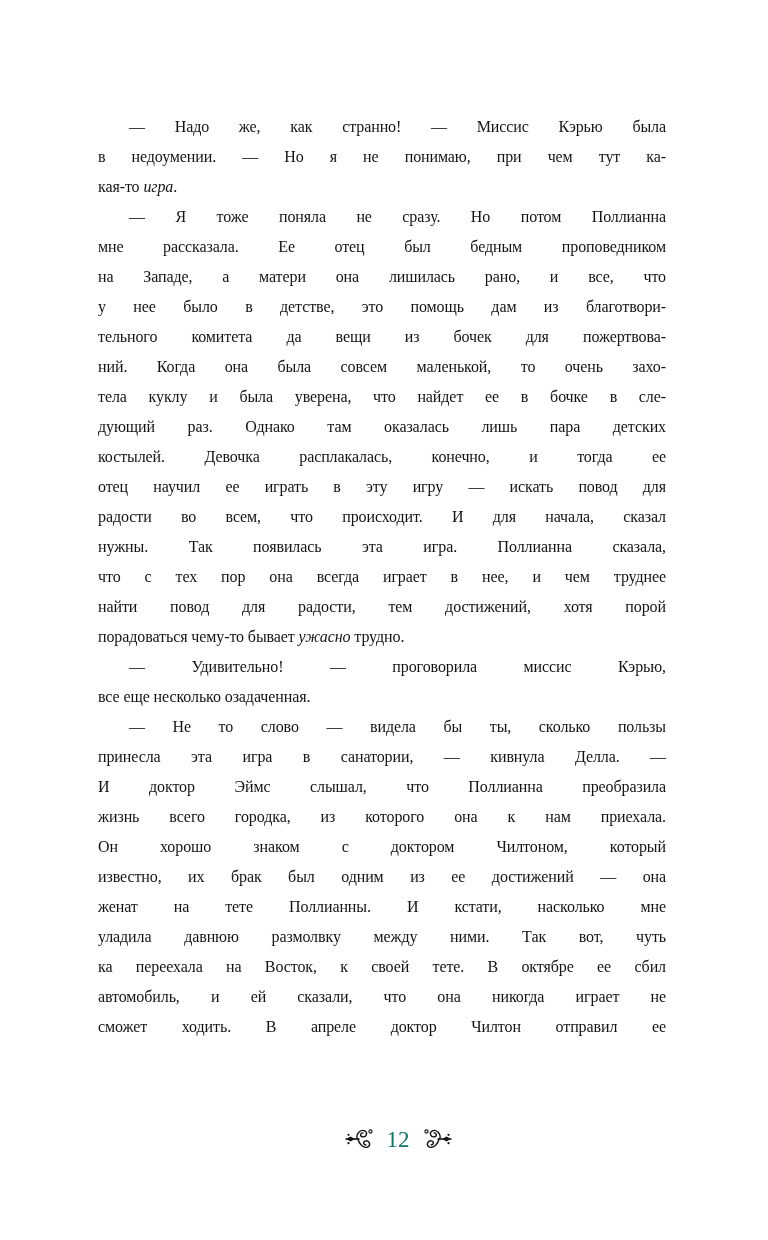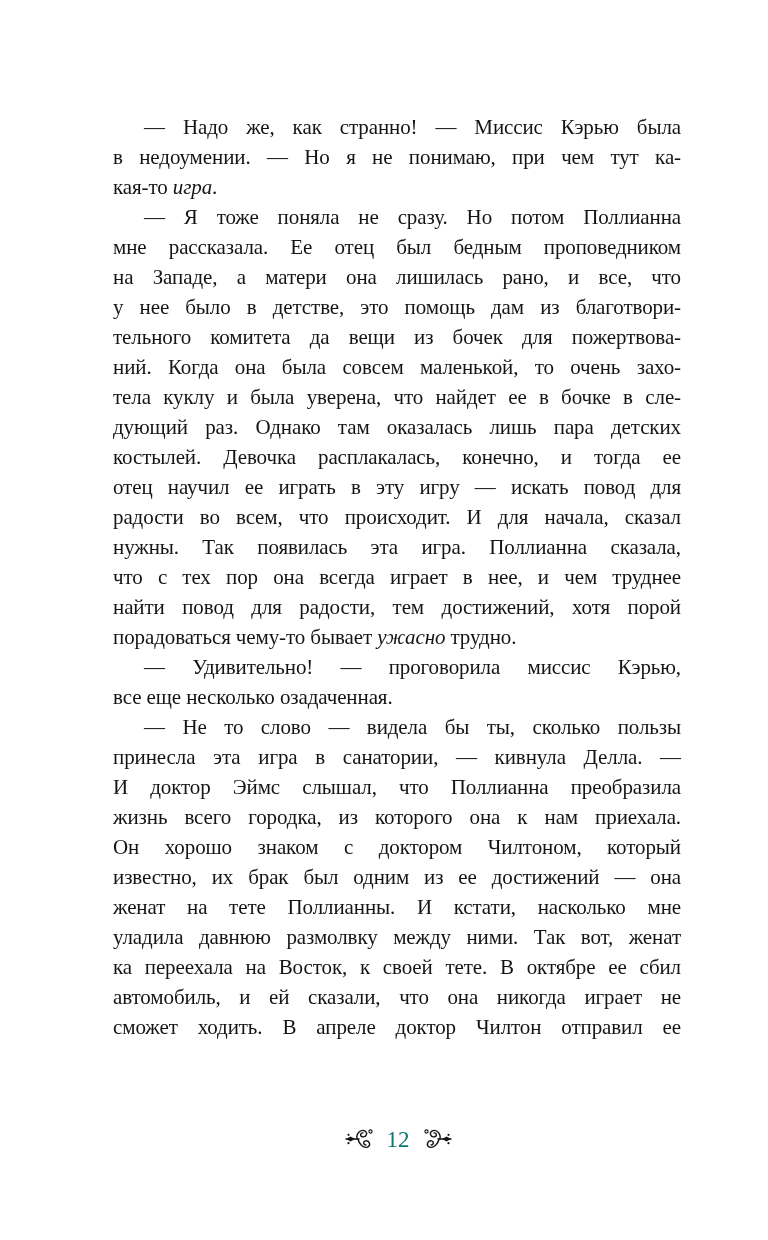--- a/index.html
+++ b/index.html
@@ -10,24 +10,24 @@
   body {
     width: 768px;
     height: 1240px;
     position: relative;
     overflow: hidden;
     font-family: "Liberation Serif", "DejaVu Serif", serif;
     color: #141414;
   }
   .text-block {
     position: absolute;
-    left: 113px;
+    left: 98px;
     top: 112px;
     width: 568px;
-    font-size: 21px;
+    font-size: 16px;
     line-height: 30px;
     letter-spacing: -0.1px;
   }
   .para { margin: 0; padding: 0; }
   .line {
     text-align: left;
     white-space: normal;
   }
   .line.j {
     text-align: justify;
@@ -93,21 +93,21 @@
         <div class="line"><span>все еще несколько озадаченная.</span></div>
       </div>
       <div class="para">
         <div class="line j ind"><span>— Не то слово — видела бы ты, сколько пользы</span></div>
         <div class="line j"><span>принесла эта игра в санатории, — кивнула Делла. —</span></div>
         <div class="line j"><span>И доктор Эймс слышал, что Поллианна преобразила</span></div>
         <div class="line j"><span>жизнь всего городка, из которого она к нам приехала.</span></div>
         <div class="line j"><span>Он хорошо знаком с доктором Чилтоном, который</span></div>
         <div class="line j"><span>известно, их брак был одним из ее достижений — она</span></div>
         <div class="line j"><span>женат на тете Поллианны. И кстати, насколько мне</span></div>
-        <div class="line j"><span>уладила давнюю размолвку между ними. Так вот, женат</span></div>
+        <div class="line j"><span>уладила давнюю размолвку между ними. Так вот, чуть</span></div>
         <div class="line j"><span>ка переехала на Восток, к своей тете. В октябре ее сбил</span></div>
         <div class="line j"><span>автомобиль, и ей сказали, что она никогда играет не</span></div>
         <div class="line j"><span>сможет ходить. В апреле доктор Чилтон отправил ее</span></div>
       </div>
     </div>
 
   <div class="footer">
     <span class="ornament left">
       <svg width="28" height="22" viewBox="0 0 28 22" fill="none" xmlns="http://www.w3.org/2000/svg">
         <polygon points="1,11 5.5,8.5 10,11 5.5,13.5" fill="#141414"></polygon>

